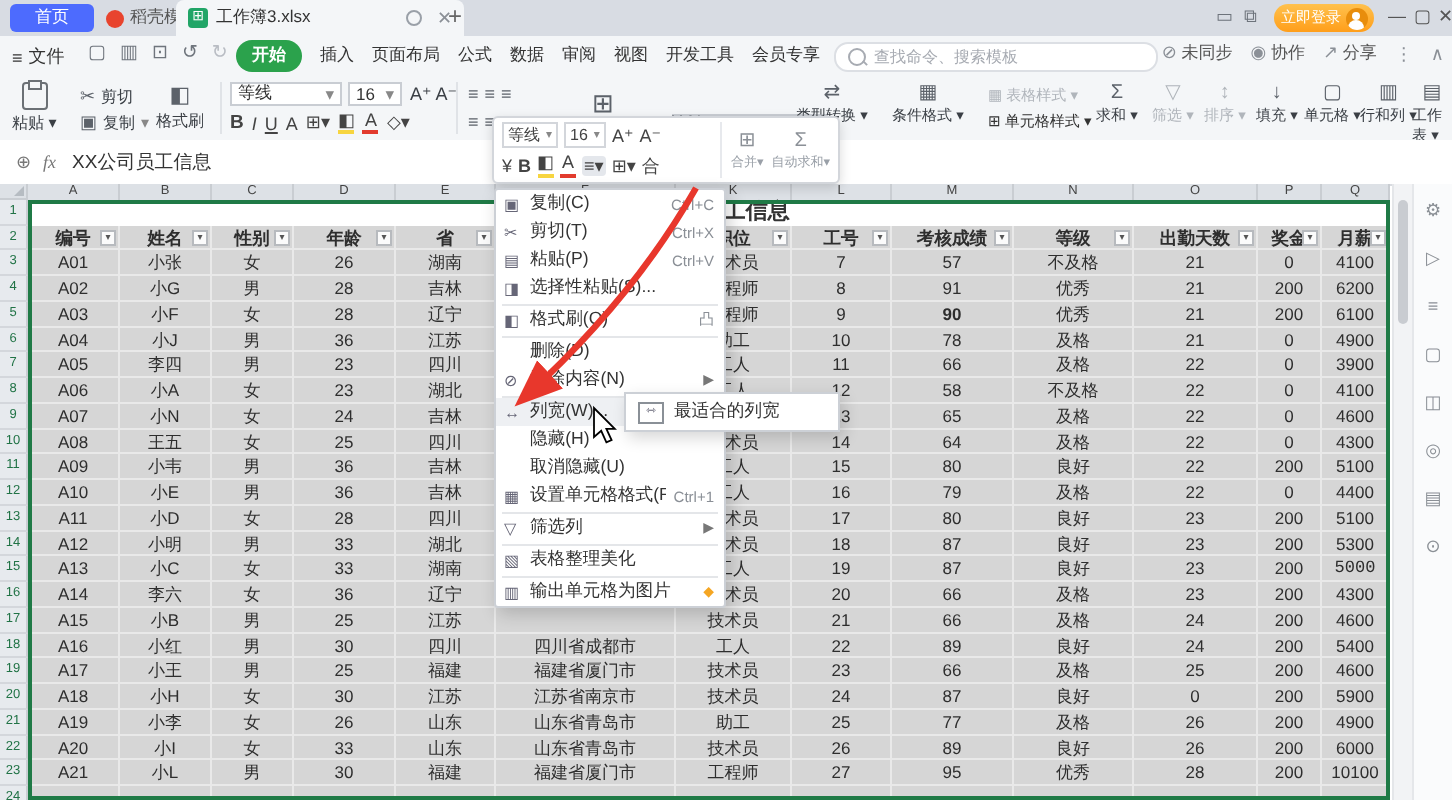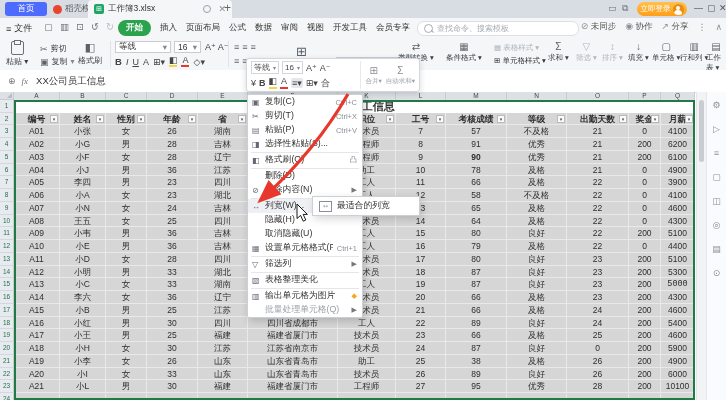--- a/index.html
+++ b/index.html
@@ -553,21 +553,21 @@
       <div class="cell" style="left: 629px; top: 342px; width: 32px; height: 12.75px; line-height: 12.75px;">200</div>
       <div class="cell" style="left: 661px; top: 342px; width: 34px; height: 12.75px; line-height: 12.75px;">5900</div>
       <div class="cell" style="left: 14px; top: 354.75px; width: 46px; height: 12.75px; line-height: 12.75px;">A19</div>
       <div class="cell" style="left: 60px; top: 354.75px; width: 46px; height: 12.75px; line-height: 12.75px;">小李</div>
       <div class="cell" style="left: 106px; top: 354.75px; width: 41px; height: 12.75px; line-height: 12.75px;">女</div>
       <div class="cell" style="left: 147px; top: 354.75px; width: 51px; height: 12.75px; line-height: 12.75px;">26</div>
       <div class="cell" style="left: 198px; top: 354.75px; width: 50px; height: 12.75px; line-height: 12.75px;">山东</div>
       <div class="cell" style="left: 248px; top: 354.75px; width: 90px; height: 12.75px; line-height: 12.75px;">山东省青岛市</div>
       <div class="cell" style="left: 338px; top: 354.75px; width: 58px; height: 12.75px; line-height: 12.75px;">助工</div>
       <div class="cell" style="left: 396px; top: 354.75px; width: 50px; height: 12.75px; line-height: 12.75px;">25</div>
-      <div class="cell" style="left: 446px; top: 354.75px; width: 61px; height: 12.75px; line-height: 12.75px;">38</div>
+      <div class="cell" style="left: 446px; top: 354.75px; width: 61px; height: 12.75px; line-height: 12.75px;">77</div>
       <div class="cell" style="left: 507px; top: 354.75px; width: 60px; height: 12.75px; line-height: 12.75px;">及格</div>
       <div class="cell" style="left: 567px; top: 354.75px; width: 62px; height: 12.75px; line-height: 12.75px;">26</div>
       <div class="cell" style="left: 629px; top: 354.75px; width: 32px; height: 12.75px; line-height: 12.75px;">200</div>
       <div class="cell" style="left: 661px; top: 354.75px; width: 34px; height: 12.75px; line-height: 12.75px;">4900</div>
       <div class="cell" style="left: 14px; top: 367.5px; width: 46px; height: 12.75px; line-height: 12.75px;">A20</div>
       <div class="cell" style="left: 60px; top: 367.5px; width: 46px; height: 12.75px; line-height: 12.75px;">小I</div>
       <div class="cell" style="left: 106px; top: 367.5px; width: 41px; height: 12.75px; line-height: 12.75px;">女</div>
       <div class="cell" style="left: 147px; top: 367.5px; width: 51px; height: 12.75px; line-height: 12.75px;">33</div>
       <div class="cell" style="left: 198px; top: 367.5px; width: 50px; height: 12.75px; line-height: 12.75px;">山东</div>
       <div class="cell" style="left: 248px; top: 367.5px; width: 90px; height: 12.75px; line-height: 12.75px;">山东省青岛市</div>
@@ -721,25 +721,20 @@
       <div class="cm-item">
         <span class="ci">▧</span>
         <span class="cl">表格整理美化</span>
       </div>
       <div class="cm-sep"></div>
       <div class="cm-item">
         <span class="ci">▥</span>
         <span class="cl">输出单元格为图片</span>
         <span class="gem">◆</span>
       </div>
-      <div class="cm-item muted">
-        <span class="ci"></span>
-        <span class="cl">批量处理单元格(Q)</span>
-        <span class="ca">▶</span>
-      </div>
     </div>
   <div class="abs" id="flyout">
     <span class="flyico">⇿</span>
     <span>最适合的列宽</span>
   </div>
 
   <svg class="abs" id="overlay" width="726" height="400" viewBox="0 0 726 400">
     <defs>
       <marker id="ah" orient="auto" markerWidth="9" markerHeight="9" refX="5.5" refY="3">
         <path d="M0,0 L7.5,3 L0,6 Z" fill="#e8372c"></path>

